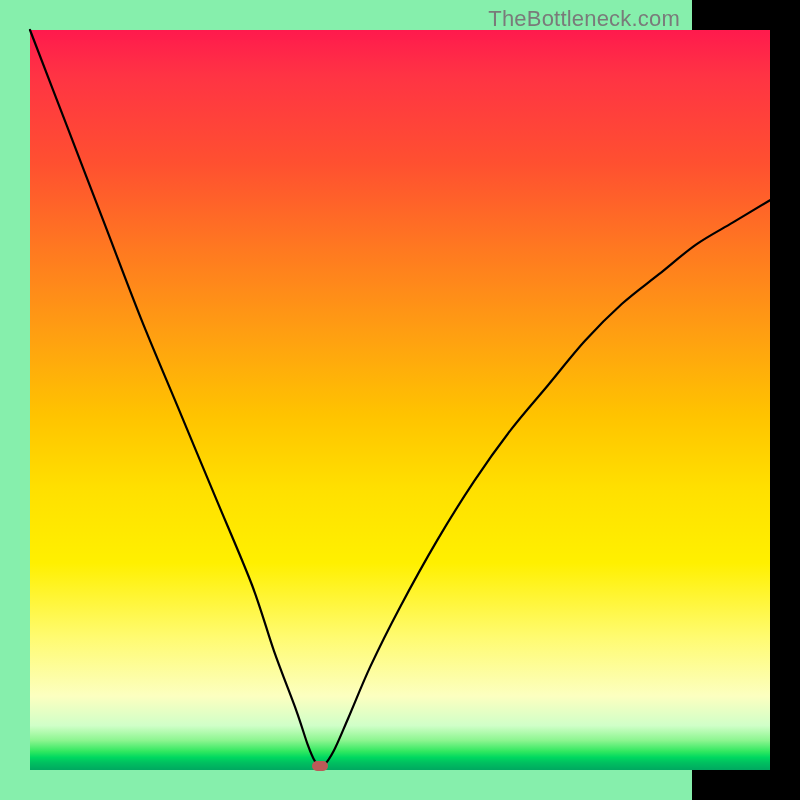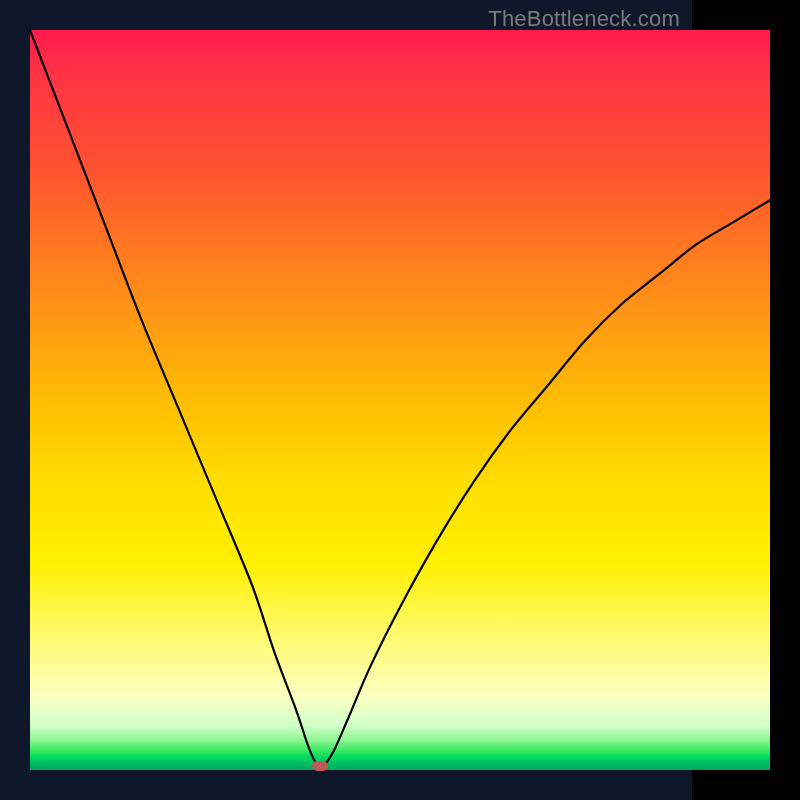--- a/index.html
+++ b/index.html
@@ -1,20 +1,20 @@
 <!DOCTYPE html>
 <html><head>
 <meta charset="utf-8">
 <style>
   * { margin: 0; padding: 0; box-sizing: border-box; }
   html, body { width: 800px; height: 800px; overflow: hidden; background: #000; }
   .frame {
     width: 692px;
     height: 800px;
-    background: #0f172a;
+    background: #86efac;
     position: relative;
   }
   .plot-area {
     position: absolute;
     left: 30px;
     top: 30px;
     width: 740px;
     height: 740px;
     background: linear-gradient(to bottom,
       #ff1a4d 0%,

